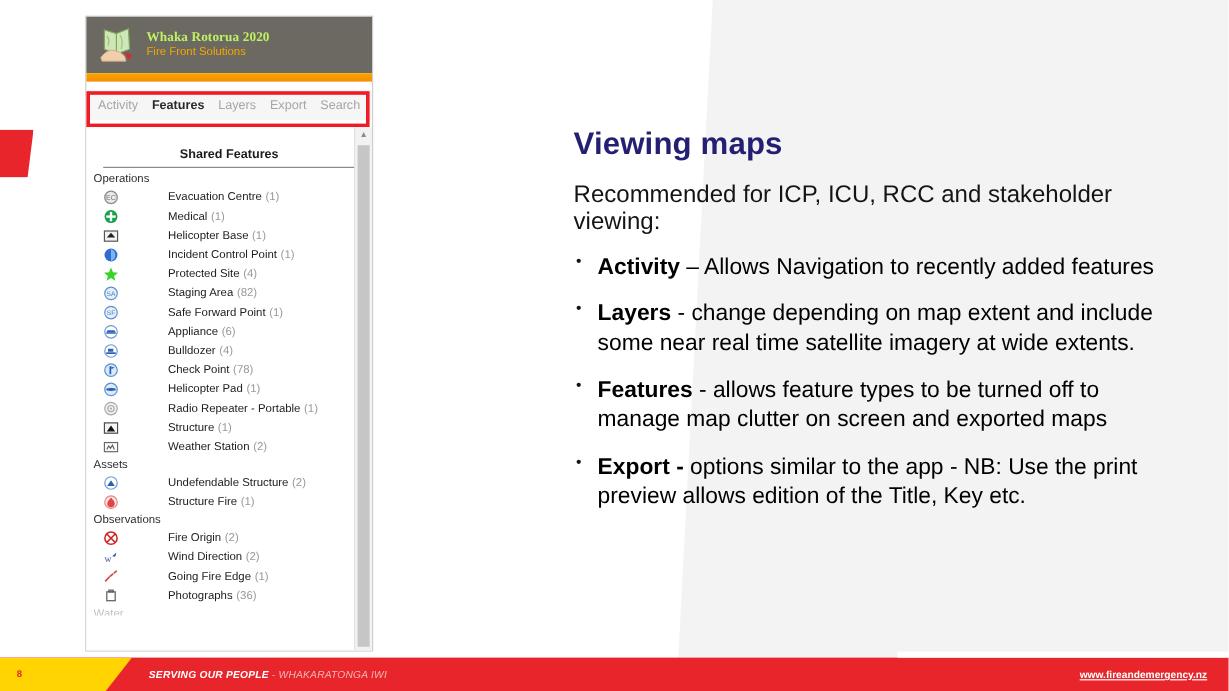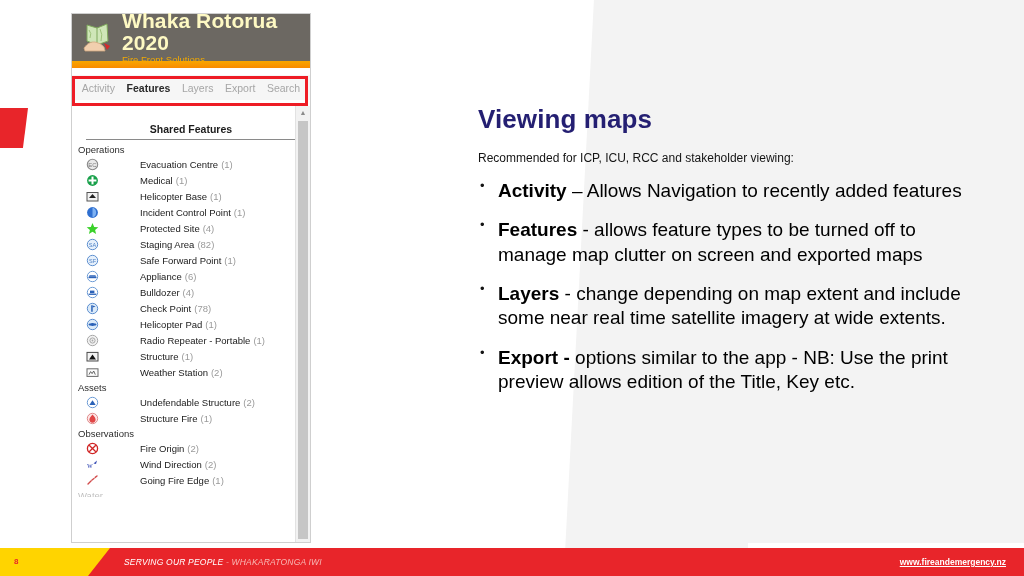--- a/index.html
+++ b/index.html
@@ -76,24 +76,25 @@
     flex: 0 0 auto;
     margin-right: 4px;
   }
   #app-title-group {
     display: flex;
     flex-direction: column;
     justify-content: center;
     line-height: 1.05;
   }
   #app-title {
-    color: #fef9c3;
-    font-size: 21px;
+    color: #bef264;
+    font-size: 11px;
     font-weight: bold;
     letter-spacing: .1px;
+    font-family: Liberation Serif, serif;
   }
   #app-subtitle {
     color: #f2a900;
     font-size: 9.5px;
     font-weight: normal;
     margin-top: 1px;
   }
 
   
   #nav-wrap {
@@ -228,21 +229,21 @@
     width: 500px;
   }
   #heading {
     font-size: 26px;
     font-weight: bold;
     color: #241f72;
     letter-spacing: .1px;
     margin: 0 0 16px 0;
   }
   #intro {
-    font-size: 12px;
+    font-size: 20px;
     color: #141414;
     margin: 0 0 14px 0;
   }
   ul.bullets {
     list-style: none;
     margin: 0;
     padding: 0;
   }
   ul.bullets li {
     position: relative;
@@ -294,21 +295,21 @@
     color: #e8252a;
   }
   #footer-tagline {
     position: absolute;
     left: 124px;
     top: 9px;
     font-size: 8.5px;
     white-space: nowrap;
   }
   #footer-tagline .strong {
-    font-weight: normal;
+    font-weight: bold;
     font-style: italic;
     color: #ffffff;
     letter-spacing: .2px;
   }
   #footer-tagline .light {
     font-style: italic;
     color: #f7b9b5;
     letter-spacing: .2px;
   }
   #footer-url {
@@ -562,37 +563,47 @@
           </div>
           <div class="feat-row">
             <span class="feat-ico">
               <svg viewBox="0 0 13 13" width="13" height="13">
                 <path d="M2 10 L5 7 M6 6 L8 4.5 M9.2 3.4 L11 2" stroke="#d24b4b" stroke-width="1.4" stroke-linecap="round"></path>
               </svg>
             </span>
             <span class="feat-label">Going Fire Edge</span>
             <span class="feat-count">(1)</span>
           </div>
+          <div class="feat-row">
+            <span class="feat-ico">
+              <svg viewBox="0 0 13 13" width="13" height="13">
+                <rect x="3" y="3.2" width="7" height="7.4" fill="none" stroke="#5a5a5a" stroke-width="1"></rect>
+                <rect x="4.7" y="1.8" width="3.6" height="1.5" fill="none" stroke="#5a5a5a" stroke-width="1"></rect>
+              </svg>
+            </span>
+            <span class="feat-label">Photographs</span>
+            <span class="feat-count">(36)</span>
+          </div>
           <div class="group-name" style="opacity: 0.3; height: 7px; overflow: hidden;">Water</div>
         </div>
     </div>
 
     <div id="panel-scroll">
       <div id="scroll-up">▲</div>
       <div id="scroll-thumb"></div>
     </div>
   </div>
 
   <div id="content">
     <h1 id="heading">Viewing maps</h1>
     <p id="intro">Recommended for ICP,  ICU,  RCC and stakeholder viewing:</p>
     <ul class="bullets">
         <li><span class="lead">Activity</span><span> – Allows Navigation to recently added features</span></li>
+        <li><span class="lead">Layers</span><span> - change depending on map extent and include some near real time satellite imagery at wide extents.</span></li>
         <li><span class="lead">Features</span><span> -  allows feature types to be turned off to manage map clutter on screen and exported maps</span></li>
-        <li><span class="lead">Layers</span><span> - change depending on map extent and include some near real time satellite imagery at wide extents.</span></li>
         <li><span class="lead">Export -</span><span> options similar to the app - NB: Use the print preview allows edition of the Title, Key etc.</span></li>
       </ul>
   </div>
 
   <div id="footer">
     <div id="footer-red"></div>
     <div id="footer-yellow"></div>
     <div id="footer-page">8</div>
     <div id="footer-tagline">
       <span class="strong">SERVING OUR PEOPLE</span><span class="light"> - WHAKARATONGA IWI</span>

